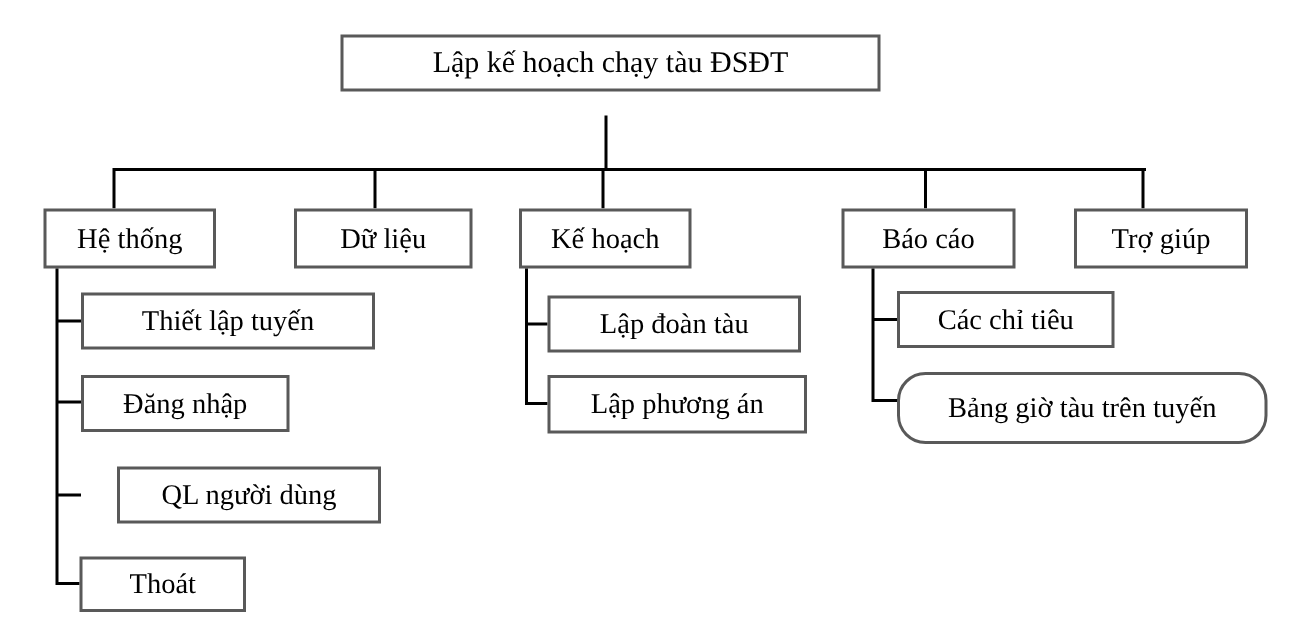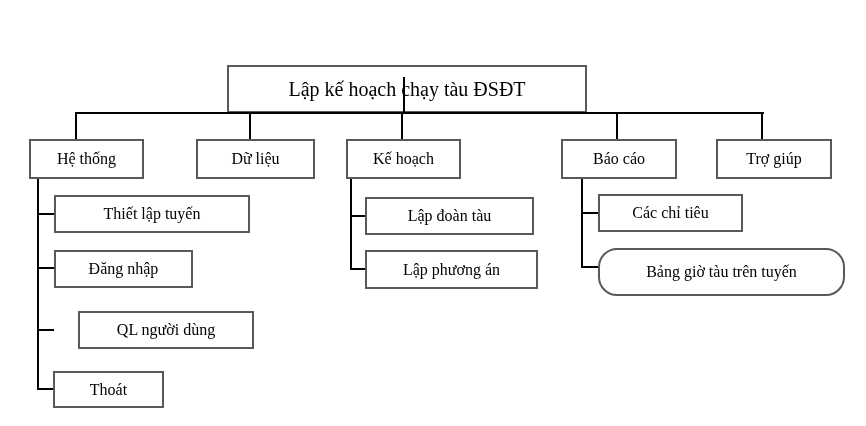--- a/index.html
+++ b/index.html
@@ -16,39 +16,39 @@
     font-family: "Liberation Serif", "DejaVu Serif", serif;
   }
   .box {
     position: absolute;
     box-sizing: border-box;
     background: #ffffff;
     border: 2px solid #595959;
     display: flex;
     align-items: center;
     justify-content: center;
-    font-size: 16px;
+    font-size: 19px;
     color: #000000;
     white-space: nowrap;
     line-height: 1;
   }
   .box.root {
     font-size: 20px;
   }
   .line {
     position: absolute;
     background: #000000;
   }
 </style>
 </head>
 <body>
 
 <div id="canvas">
 
-  <div class="box root" style="left:227px; top:23px; width:360px; height:48px;margin-top:42px;">Lập kế hoạch chạy tàu ĐSĐT</div>
+  <div class="box root" style="left:227px; top:23px; width:360px; height:38px;">Lập kế hoạch chạy tàu ĐSĐT</div>
 
   <div class="line" style="left:403px; top:77px; width:2px; height:36px;"></div>
 
   <div class="line" style="left:76px; top:112px; width:688px; height:2px;"></div>
 
   <div class="line" style="left:75px; top:112px; width:2px; height:27px;"></div>
   <div class="line" style="left:249px; top:112px; width:2px; height:27px;"></div>
   <div class="line" style="left:401px; top:112px; width:2px; height:27px;"></div>
   <div class="line" style="left:616px; top:112px; width:2px; height:27px;"></div>
   <div class="line" style="left:761px; top:112px; width:2px; height:27px;"></div>

